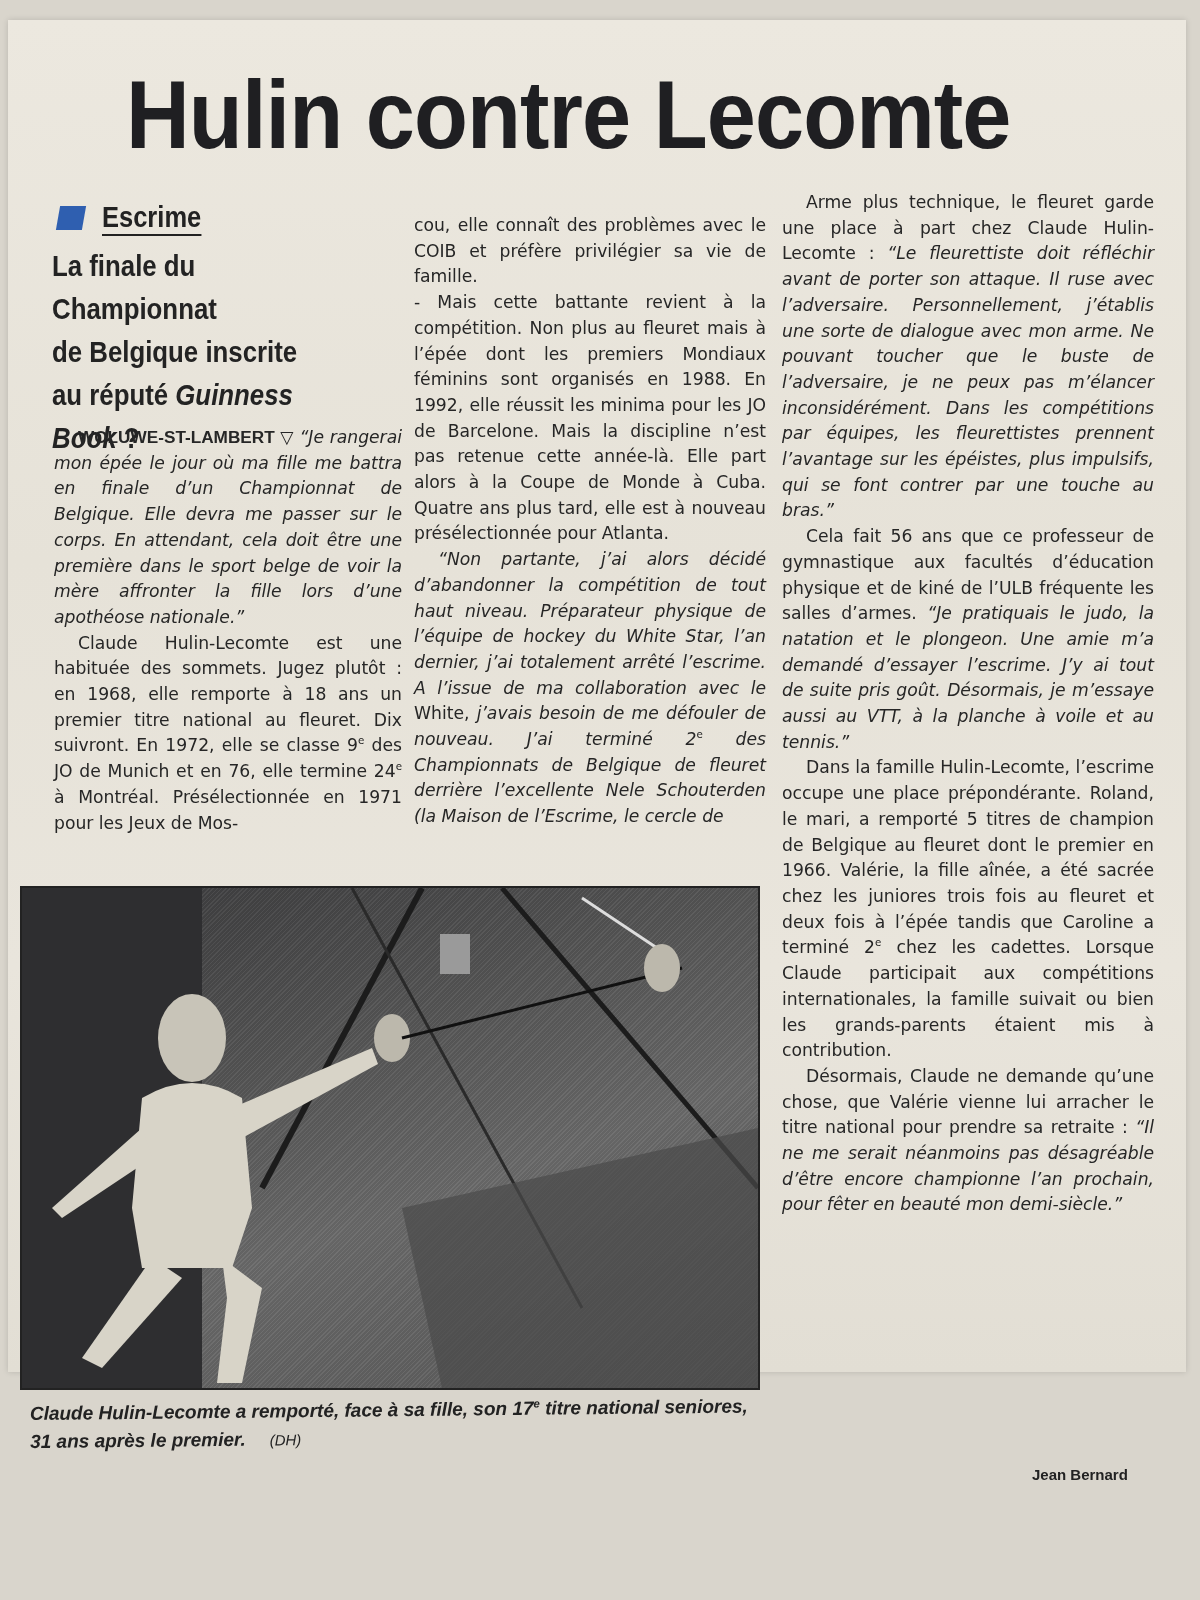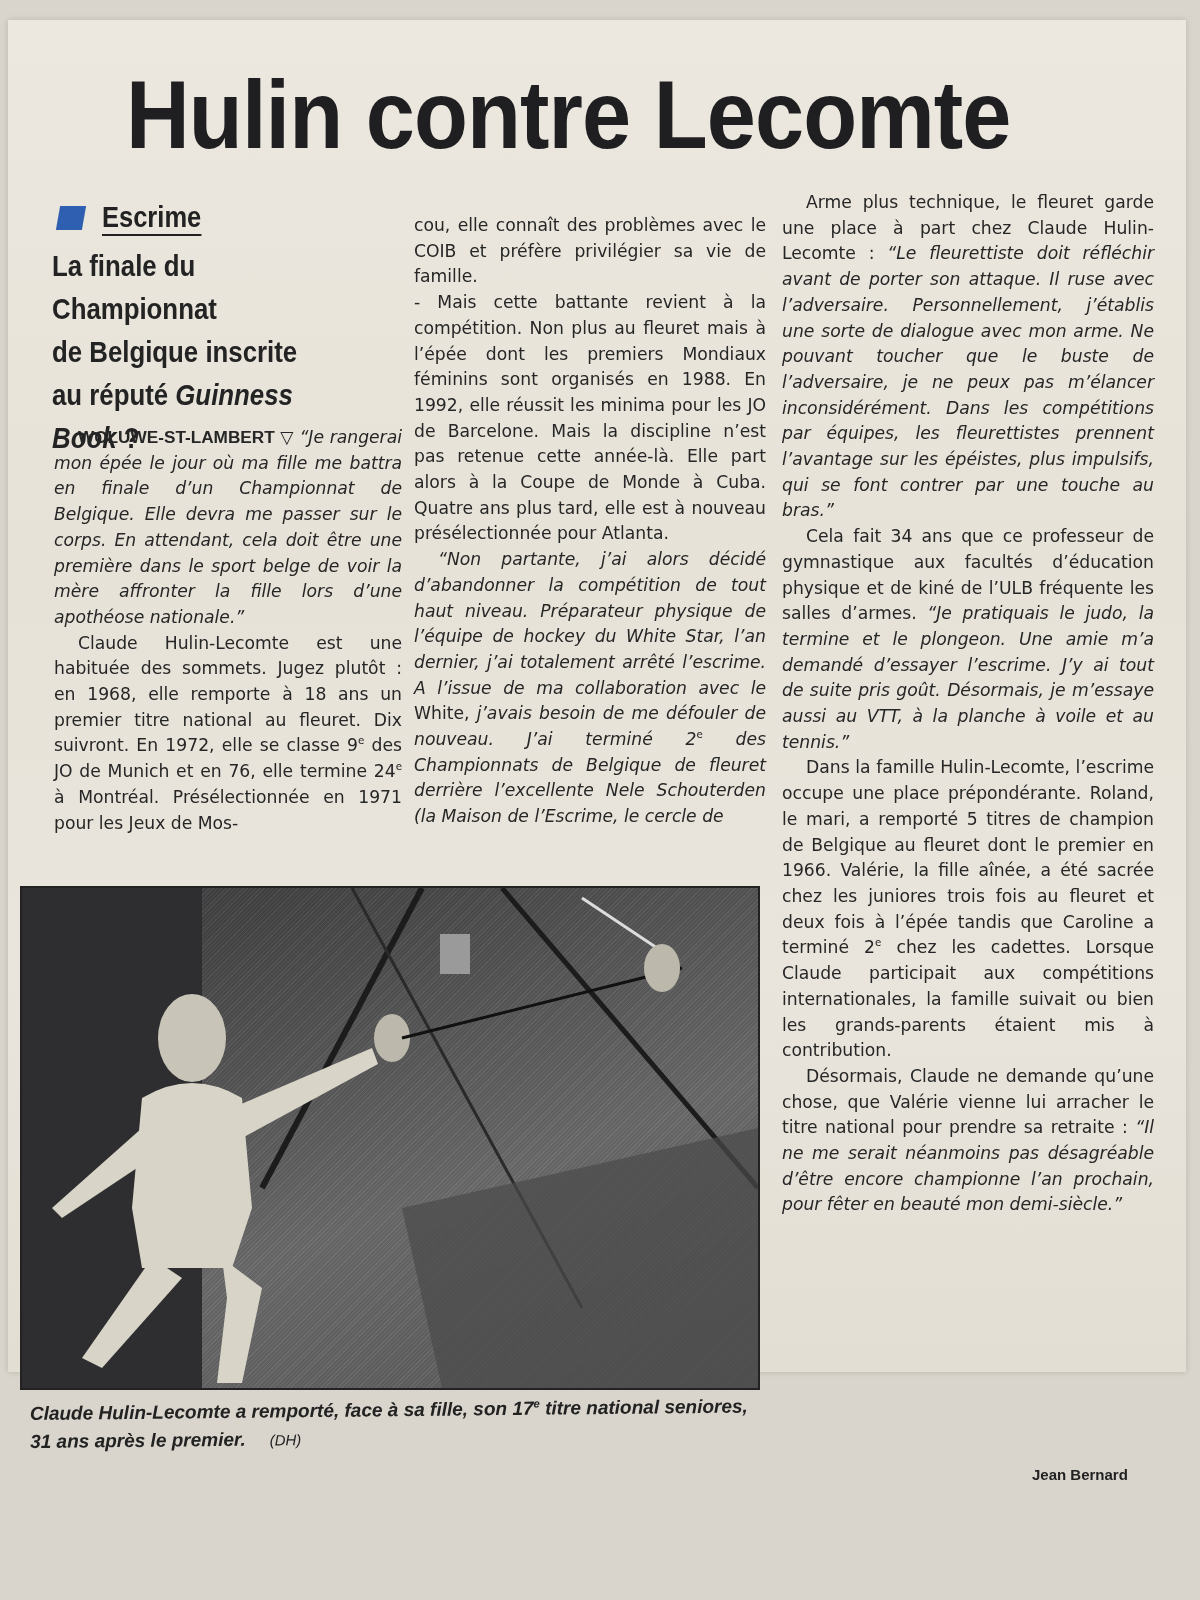--- a/index.html
+++ b/index.html
@@ -92,21 +92,21 @@
   </div>
 
   <div class="col col2">
     <p>cou, elle connaît des problèmes avec le COIB et préfère privilégier sa vie de famille.</p>
     <p>- Mais cette battante revient à la compétition. Non plus au fleuret mais à l’épée dont les premiers Mondiaux féminins sont organisés en 1988. En 1992, elle réussit les minima pour les JO de Barcelone. Mais la discipline n’est pas retenue cette année-là. Elle part alors à la Coupe de Monde à Cuba. Quatre ans plus tard, elle est à nouveau présélectionnée pour Atlanta.</p>
     <p class="indent"><i>“Non partante, j’ai alors décidé d’abandonner la compétition de tout haut niveau. Préparateur physique de l’équipe de hockey du White Star, l’an dernier, j’ai totalement arrêté l’escrime. A l’issue de ma collaboration avec le </i><span>White,</span><i> j’avais besoin de me défouler de nouveau. J’ai terminé 2</i><sup>e</sup><i> des Championnats de Belgique de fleuret derrière l’excellente Nele Schouterden (la Maison de l’Escrime, le cercle de</i></p>
   </div>
 
   <div class="col col3">
     <p class="indent"><span>Arme plus technique, le fleuret garde une place à part chez Claude Hulin-Lecomte : </span><i>“Le fleurettiste doit réfléchir avant de porter son attaque. Il ruse avec l’adversaire. Personnellement, j’établis une sorte de dialogue avec mon arme. Ne pouvant toucher que le buste de l’adversaire, je ne peux pas m’élancer inconsidérément. Dans les compétitions par équipes, les fleurettistes prennent l’avantage sur les épéistes, plus impulsifs, qui se font contrer par une touche au bras.”</i></p>
-    <p class="indent"><span>Cela fait 34 ans que ce professeur de gymnastique aux facultés d’éducation physique et de kiné de l’ULB fréquente les salles d’armes. </span><i>“Je pratiquais le judo, la termine et le plongeon. Une amie m’a demandé d’essayer l’escrime. J’y ai tout de suite pris goût. Désormais, je m’essaye aussi au VTT, à la planche à voile et au tennis.”</i></p>
+    <p class="indent"><span>Cela fait 56 ans que ce professeur de gymnastique aux facultés d’éducation physique et de kiné de l’ULB fréquente les salles d’armes. </span><i>“Je pratiquais le judo, la natation et le plongeon. Une amie m’a demandé d’essayer l’escrime. J’y ai tout de suite pris goût. Désormais, je m’essaye aussi au VTT, à la planche à voile et au tennis.”</i></p>
     <p class="indent"><span>Dans la famille Hulin-Lecomte, l’escrime occupe une place prépondérante. Roland, le mari, a remporté 5 titres de champion de Belgique au fleuret dont le premier en 1966. Valérie, la fille aînée, a été sacrée chez les juniores trois fois au fleuret et deux fois à l’épée tandis que Caroline a terminé 2</span><sup>e</sup><span> chez les cadettes. Lorsque Claude participait aux compétitions internationales, la famille suivait ou bien les grands-parents étaient mis à contribution.</span></p>
     <p class="indent"><span>Désormais, Claude ne demande qu’une chose, que Valérie vienne lui arracher le titre national pour prendre sa retraite : </span><i>“Il ne me serait néanmoins pas désagréable d’être encore championne l’an prochain, pour fêter en beauté mon demi-siècle.”</i></p>
   </div>
 
   <div class="photo">
     <svg width="736" height="500" viewBox="0 0 736 500">
       <rect x="0" y="0" width="180" height="500" fill="#2e2e30"></rect>
       <line x1="400" y1="0" x2="240" y2="300" stroke="#1c1c1c" stroke-width="6"></line>
       <line x1="480" y1="0" x2="736" y2="300" stroke="#1c1c1c" stroke-width="5"></line>
       <line x1="330" y1="0" x2="560" y2="420" stroke="#2a2a2a" stroke-width="3"></line>

